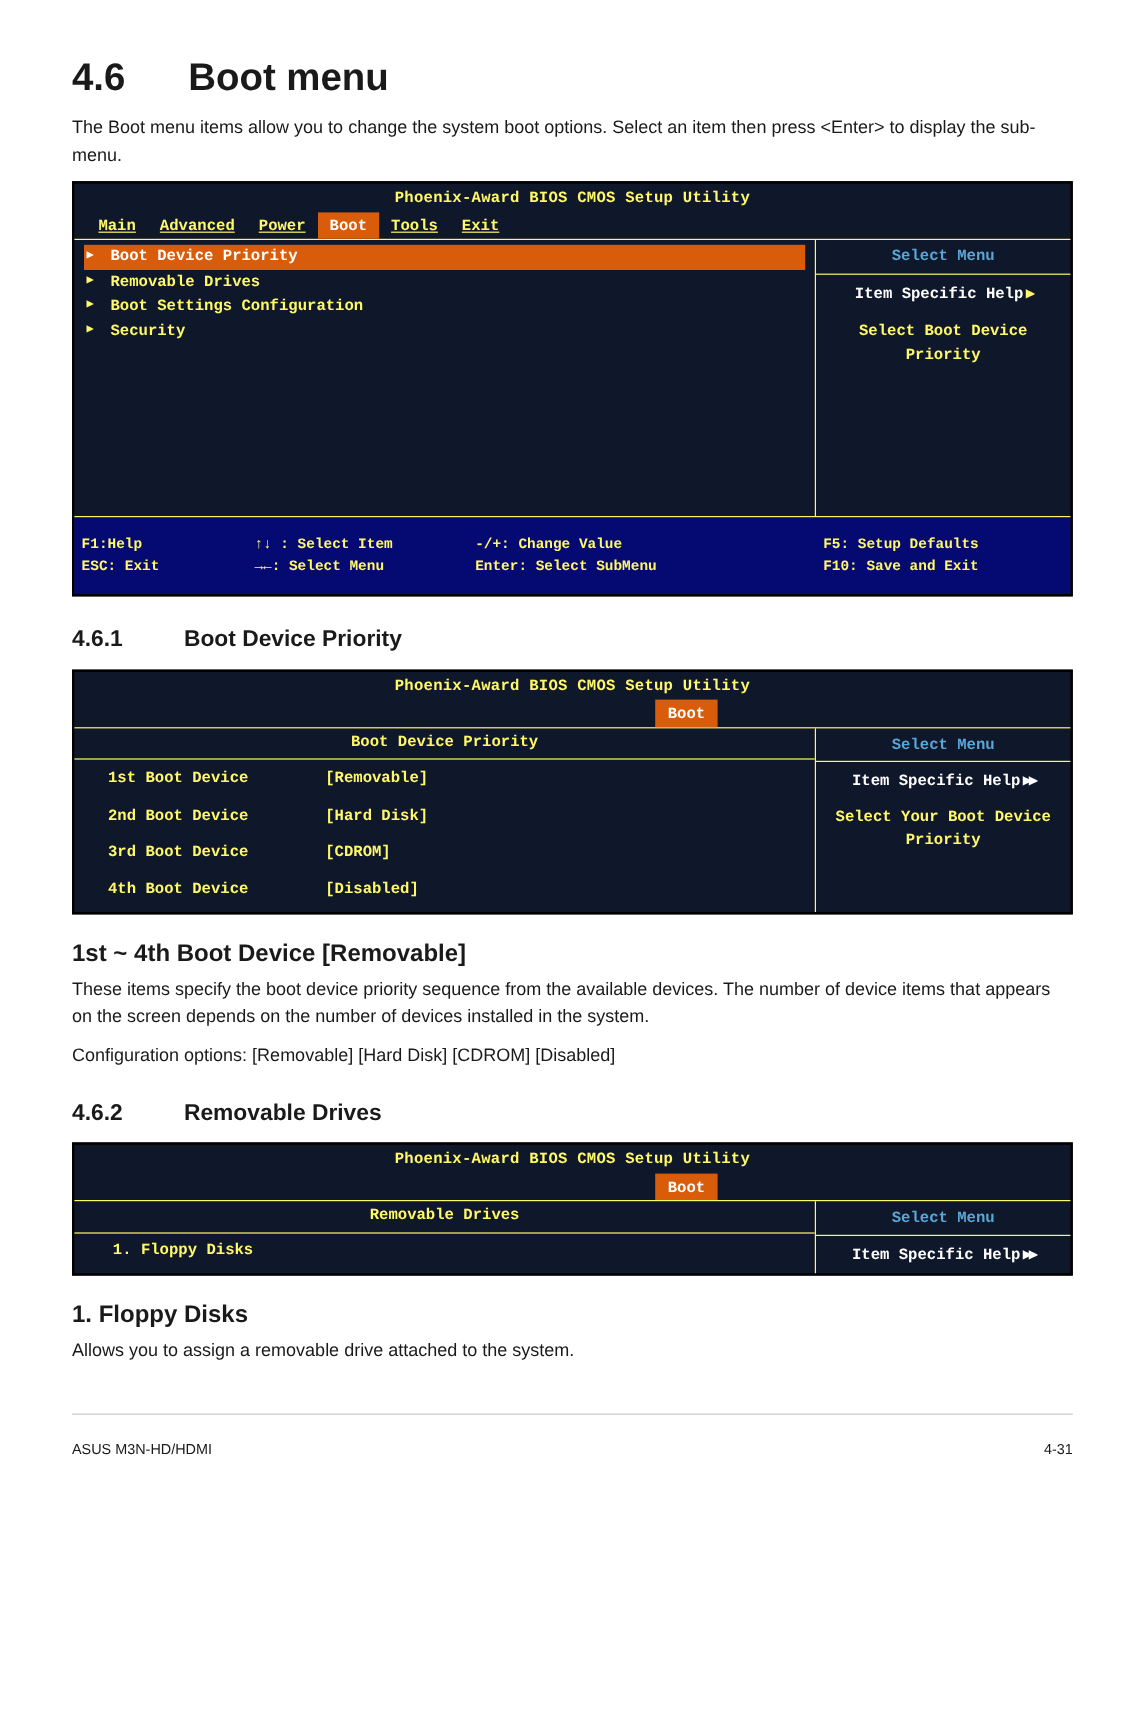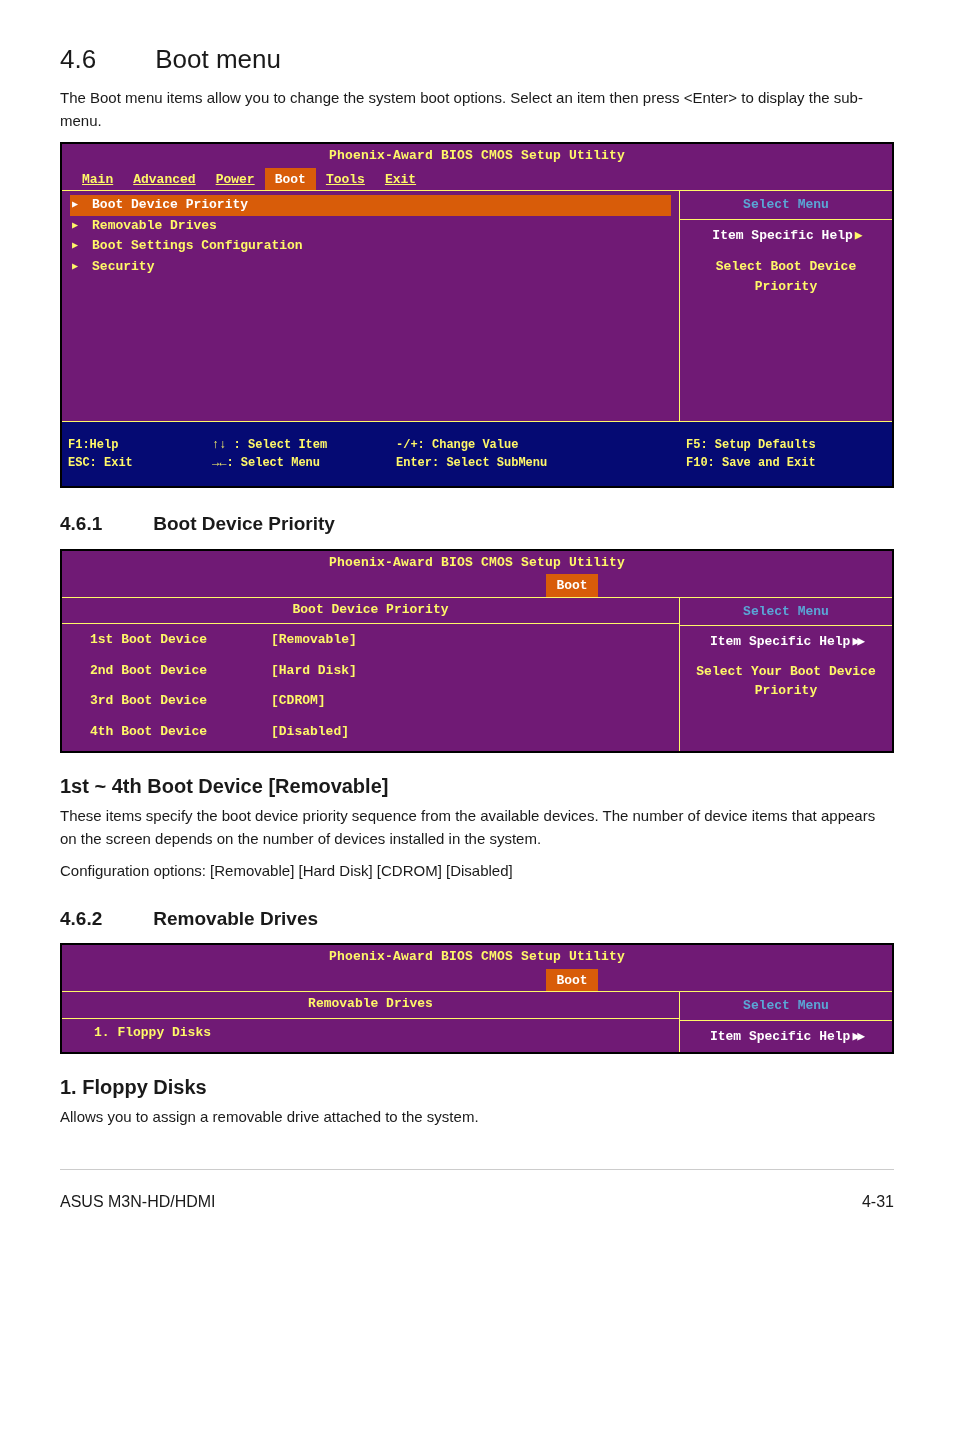--- a/index.html
+++ b/index.html
@@ -5,29 +5,29 @@
     body {
       font-family: Arial, Helvetica, sans-serif;
       color: #1a1a1a;
       background: #ffffff;
       margin: 0;
       padding: 40px 60px;
       font-size: 15px;
       line-height: 1.5;
       max-width: 954px;
     }
-    h1 { font-size: 26px; margin: 0 0 8px 0; font-weight: 400; }
+    h1 { font-size: 32px; margin: 0 0 8px 0; font-weight: 700; }
     h2 { font-size: 19px; margin: 22px 0 10px 0; font-weight: 700; }
     h3 { font-size: 20px; margin: 10px 0 4px 0; font-weight: 700; }
     p  { margin: 0 0 10px 0; }
     .section-num { display:inline-block; width: 88px; }
 
     
     .bios {
-      background: #701a75;
+      background: #0f172a;
       color: #fff868;
       font-family: "Courier New", monospace;
       font-size: 13px;
       font-weight: bold;
       border: 2px solid #000;
       margin: 6px 0 18px 0;
       position: relative;
       width: 100%;
       box-sizing: border-box;
     }
@@ -93,21 +93,21 @@
     .bios.small .bios-right { width:212px; }
     .bios.small { width:100%; }
     .bios .play2 { letter-spacing:-3px; margin-left:2px; }
     .help-arrow { color:#fff868; }
 
     
     .bpd-grid { display:grid; grid-template-columns: 170px auto; row-gap:0; }
     .bpd-grid span { white-space: pre; }
 
     hr.footline { border:none; border-top:1px solid #ccc; margin:40px 0 6px 0; }
-    .pgfoot { display:flex; justify-content:space-between; font-size:16px;margin-top:20px; }
+    .pgfoot { display:flex; justify-content:space-between; font-size:12px;margin-top:20px; }
   </style>
 </head>
 <body>
 
 <h1>
   <span class="section-num">4.6</span>
   <span>Boot menu</span>
 </h1>
 <p>The Boot menu items allow you to change the system boot options. Select an item then press &lt;Enter&gt; to display the sub-menu.</p>
 

